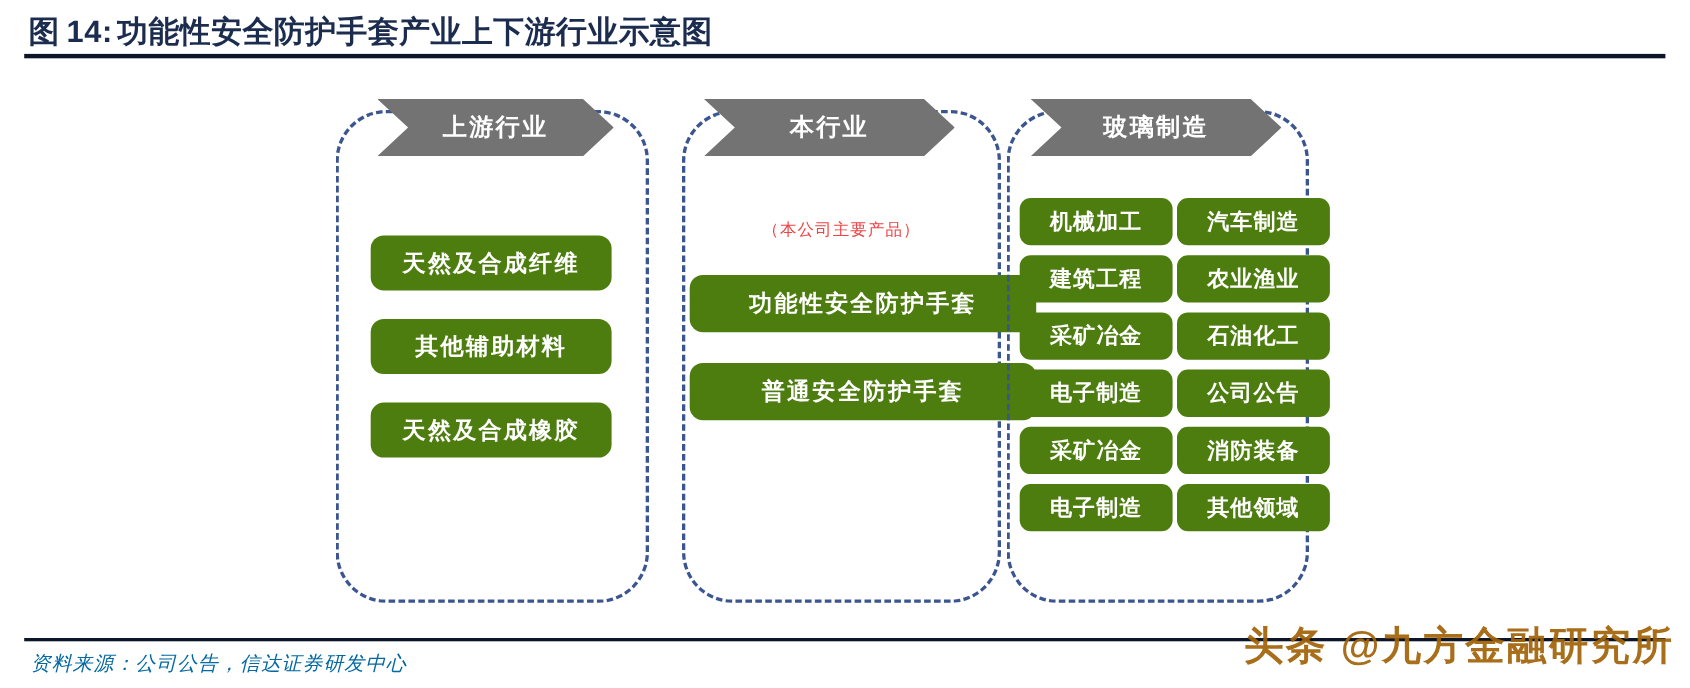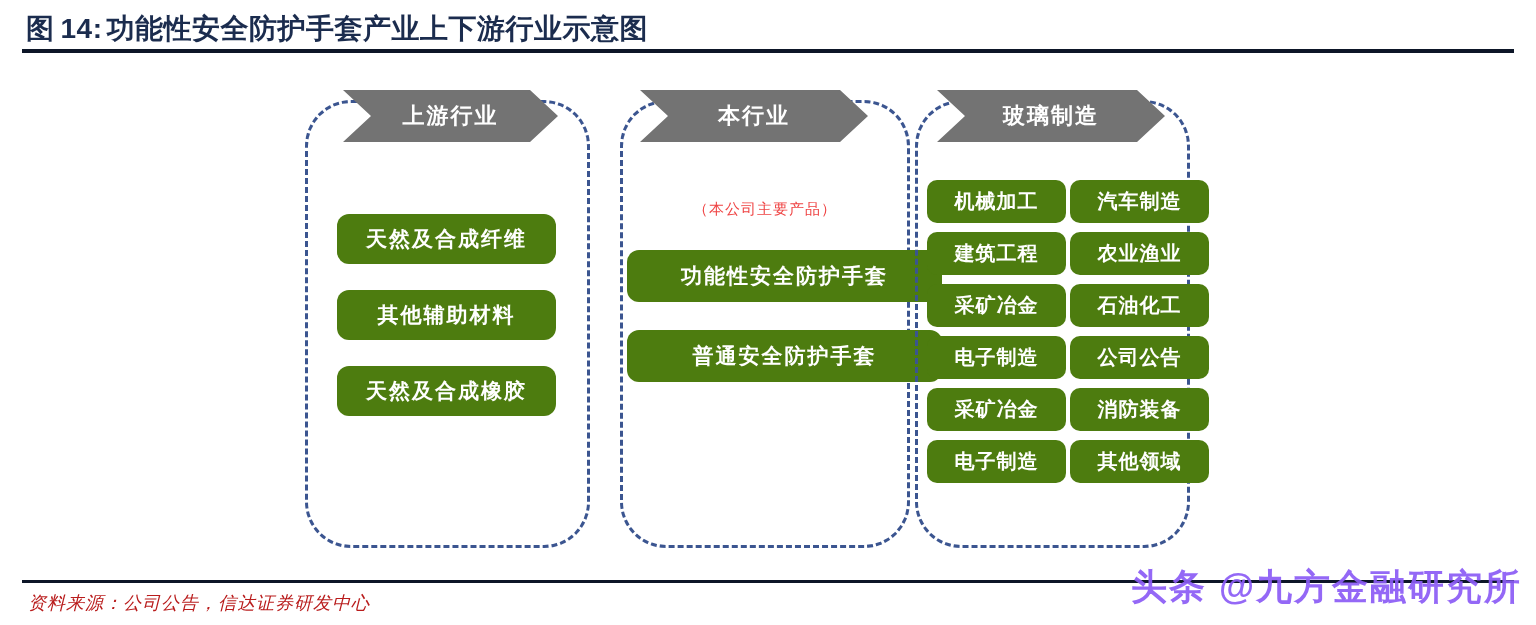--- a/index.html
+++ b/index.html
@@ -183,31 +183,31 @@
     height: 3px;
     background: #0d1628;
   }
   .source-note {
     position: absolute;
     left: 28px;
     top: 591px;
     font-family: "Liberation Serif", "DejaVu Serif", serif;
     font-style: italic;
     font-size: 18px;
-    color: #b91c1c;
+    color: #0369a1;
     letter-spacing: 1px;
     white-space: nowrap;
   }
   .watermark {
     position: absolute;
     right: 14px;
     top: 563px;
     font-size: 36px;
     font-weight: bold;
-    color: #8b5cf6;
+    color: #a16207;
     letter-spacing: 2px;
     white-space: nowrap;
     opacity: 0.92;
   }
 </style>
 </head>
 <body>
 
 <div class="fig-header">
   <div class="fig-title">

